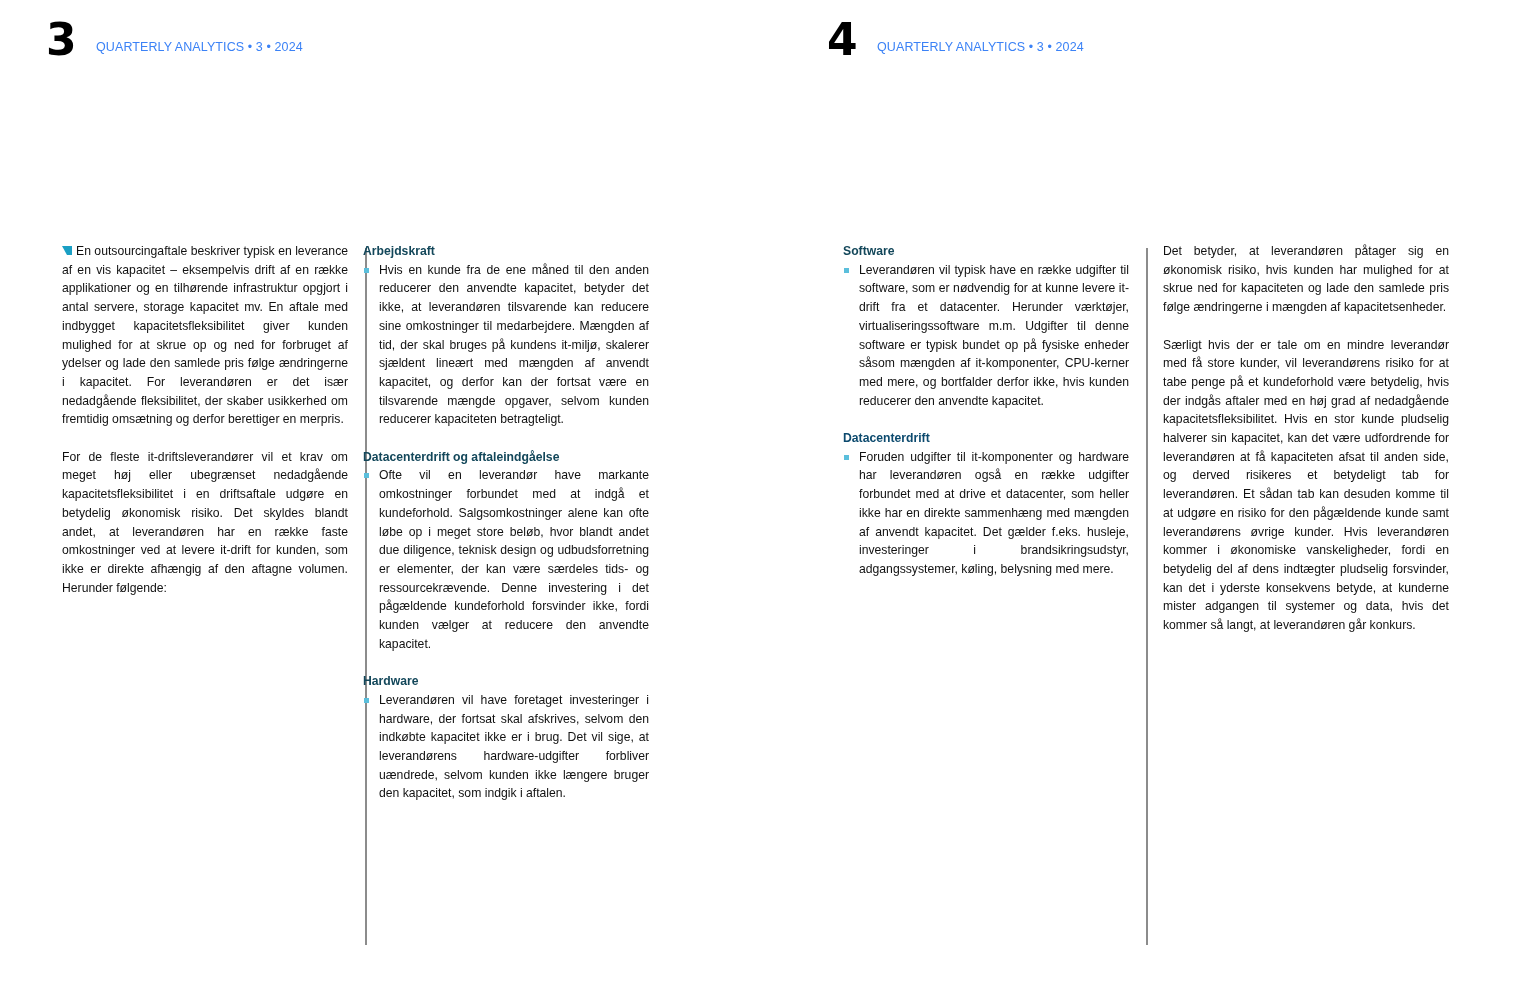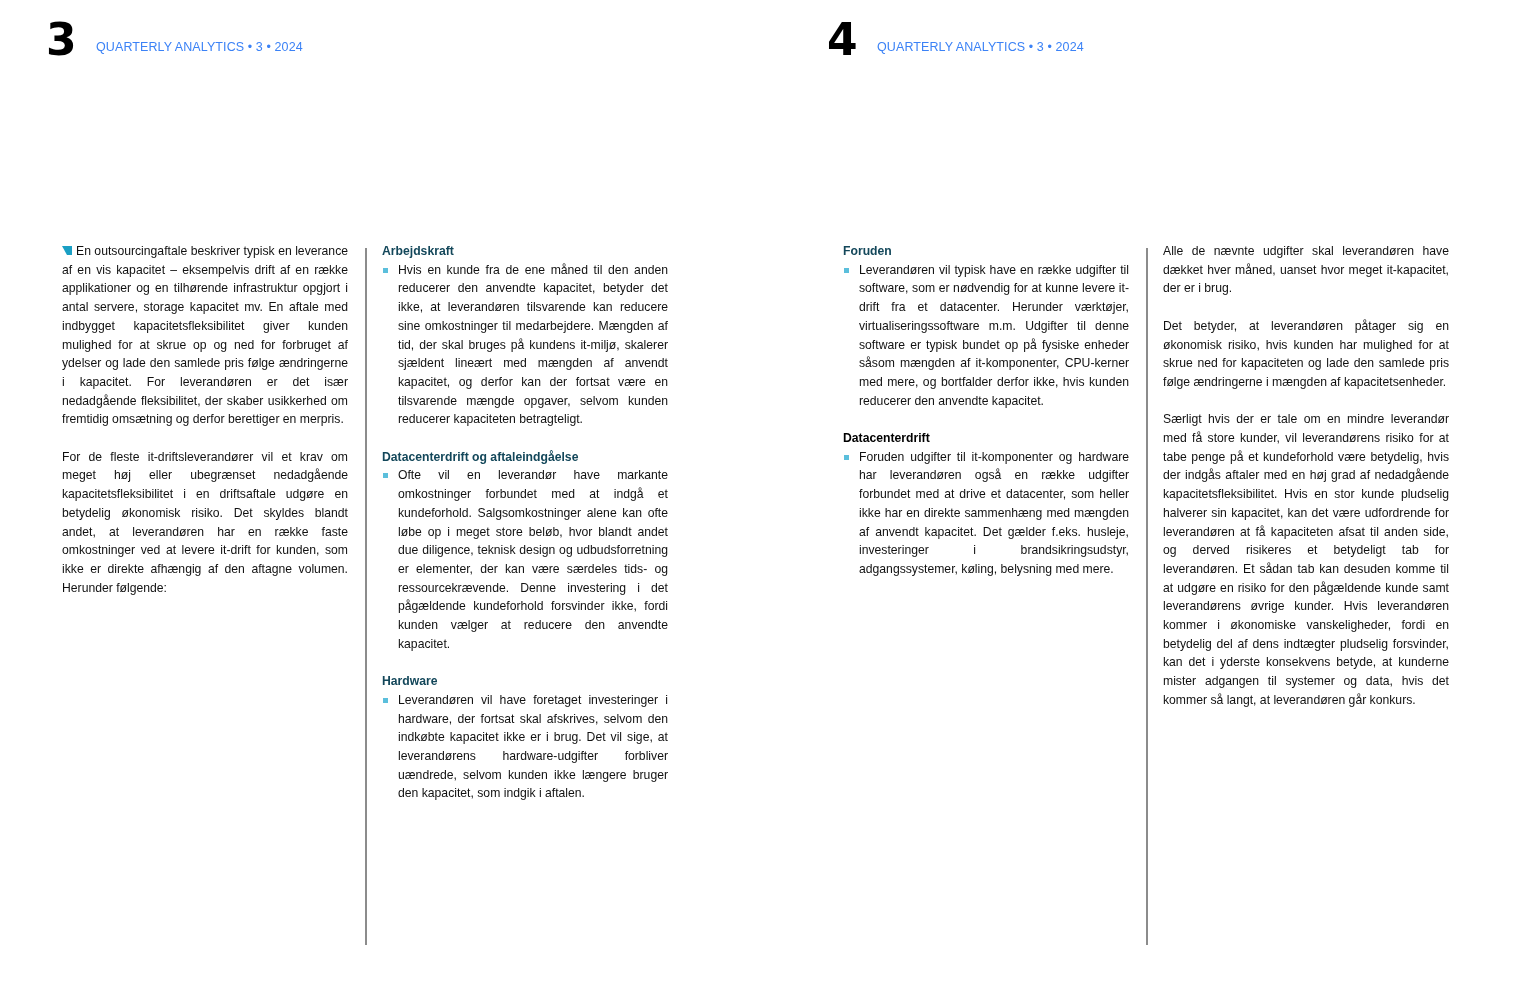--- a/index.html
+++ b/index.html
@@ -90,21 +90,21 @@
 <div class="page-num" style="left:827px;">4</div>
 <div class="running-head" style="left:877px;">QUARTERLY ANALYTICS • 3 • 2024</div>
 
 <div class="col" style="left:62px;">
   <p><span class="intro-mark" style="background: rgb(26, 159, 196);"></span><span>En outsourcingaftale beskriver typisk en leverance af en vis kapacitet – eksempelvis drift af en række applikationer og en tilhørende infrastruktur opgjort i antal servere, storage kapacitet mv. En aftale med indbygget kapacitetsfleksibilitet giver kunden mulighed for at skrue op og ned for forbruget af ydelser og lade den samlede pris følge ændringerne i kapacitet. For leverandøren er det især nedadgående fleksibilitet, der skaber usikkerhed om fremtidig omsætning og derfor berettiger en merpris.</span></p>
   <p>For de fleste it-driftsleverandører vil et krav om meget høj eller ubegrænset nedadgående kapacitetsfleksibilitet i en driftsaftale udgøre en betydelig økonomisk risiko. Det skyldes blandt andet, at leverandøren har en række faste omkostninger ved at levere it-drift for kunden, som ikke er direkte afhængig af den aftagne volumen. Herunder følgende:</p>
 </div>
 
 <div class="divider" style="left: 365px; background: rgb(140, 140, 140);"></div>
 
-<div class="col" style="left:382px;">
+<div class="col" style="left:363px;">
   <div class="section">
     <div class="section-head" style="color: rgb(19, 71, 90);">Arbejdskraft</div>
     <div class="bullet-item">
       <span class="bullet" style="background: rgb(91, 191, 220);"></span>
       <span>Hvis en kunde fra de ene måned til den anden reducerer den anvendte kapacitet, betyder det ikke, at leverandøren tilsvarende kan reducere sine omkostninger til medarbejdere. Mængden af tid, der skal bruges på kundens it-miljø, skalerer sjældent lineært med mængden af anvendt kapacitet, og derfor kan der fortsat være en tilsvarende mængde opgaver, selvom kunden reducerer kapaciteten betragteligt.</span>
     </div>
   </div>
   <div class="section">
     <div class="section-head" style="color: rgb(19, 71, 90);">Datacenterdrift og aftaleindgåelse</div>
     <div class="bullet-item">
@@ -116,34 +116,33 @@
     <div class="section-head" style="color: rgb(19, 71, 90);">Hardware</div>
     <div class="bullet-item">
       <span class="bullet" style="background: rgb(91, 191, 220);"></span>
       <span>Leverandøren vil have foretaget investeringer i hardware, der fortsat skal afskrives, selvom den indkøbte kapacitet ikke er i brug. Det vil sige, at leverandørens hardware-udgifter forbliver uændrede, selvom kunden ikke længere bruger den kapacitet, som indgik i aftalen.</span>
     </div>
   </div>
 </div>
 
 <div class="col" style="left:843px;">
   <div class="section">
-    <div class="section-head" style="color: rgb(19, 71, 90);">Foruden</div>
+    <div class="section-head" style="color: rgb(19, 71, 90);">Software</div>
     <div class="bullet-item">
       <span class="bullet" style="background: rgb(91, 191, 220);"></span>
       <span>Leverandøren vil typisk have en række udgifter til software, som er nødvendig for at kunne levere it-drift fra et datacenter. Herunder værktøjer, virtualiseringssoftware m.m. Udgifter til denne software er typisk bundet op på fysiske enheder såsom mængden af it-komponenter, CPU-kerner med mere, og bortfalder derfor ikke, hvis kunden reducerer den anvendte kapacitet.</span>
     </div>
   </div>
   <div class="section">
-    <div class="section-head" style="color: #000000;">Datacenterdrift</div>
+    <div class="section-head" style="color: #0c4a6e;">Datacenterdrift</div>
     <div class="bullet-item">
       <span class="bullet" style="background: rgb(91, 191, 220);"></span>
       <span>Foruden udgifter til it-komponenter og hardware har leverandøren også en række udgifter forbundet med at drive et datacenter, som heller ikke har en direkte sammenhæng med mængden af anvendt kapacitet. Det gælder f.eks. husleje, investeringer i brandsikringsudstyr, adgangssystemer, køling, belysning med mere.</span>
     </div>
   </div>
 </div>
 
 <div class="divider" style="left: 1146px; background: rgb(140, 140, 140);"></div>
 
 <div class="col" style="left:1163px;">
-  <p>Alle de nævnte udgifter skal leverandøren have dækket hver måned, uanset hvor meget it-kapacitet, der er i brug.</p>
   <p>Det betyder, at leverandøren påtager sig en økonomisk risiko, hvis kunden har mulighed for at skrue ned for kapaciteten og lade den samlede pris følge ændringerne i mængden af kapacitetsenheder.</p>
   <p>Særligt hvis der er tale om en mindre leverandør med få store kunder, vil leverandørens risiko for at tabe penge på et kundeforhold være betydelig, hvis der indgås aftaler med en høj grad af nedadgående kapacitetsfleksibilitet. Hvis en stor kunde pludselig halverer sin kapacitet, kan det være udfordrende for leverandøren at få kapaciteten afsat til anden side, og derved risikeres et betydeligt tab for leverandøren. Et sådan tab kan desuden komme til at udgøre en risiko for den pågældende kunde samt leverandørens øvrige kunder. Hvis leverandøren kommer i økonomiske vanskeligheder, fordi en betydelig del af dens indtægter pludselig forsvinder, kan det i yderste konsekvens betyde, at kunderne mister adgangen til systemer og data, hvis det kommer så langt, at leverandøren går konkurs.</p>
 </div>
 
 </body></html>

